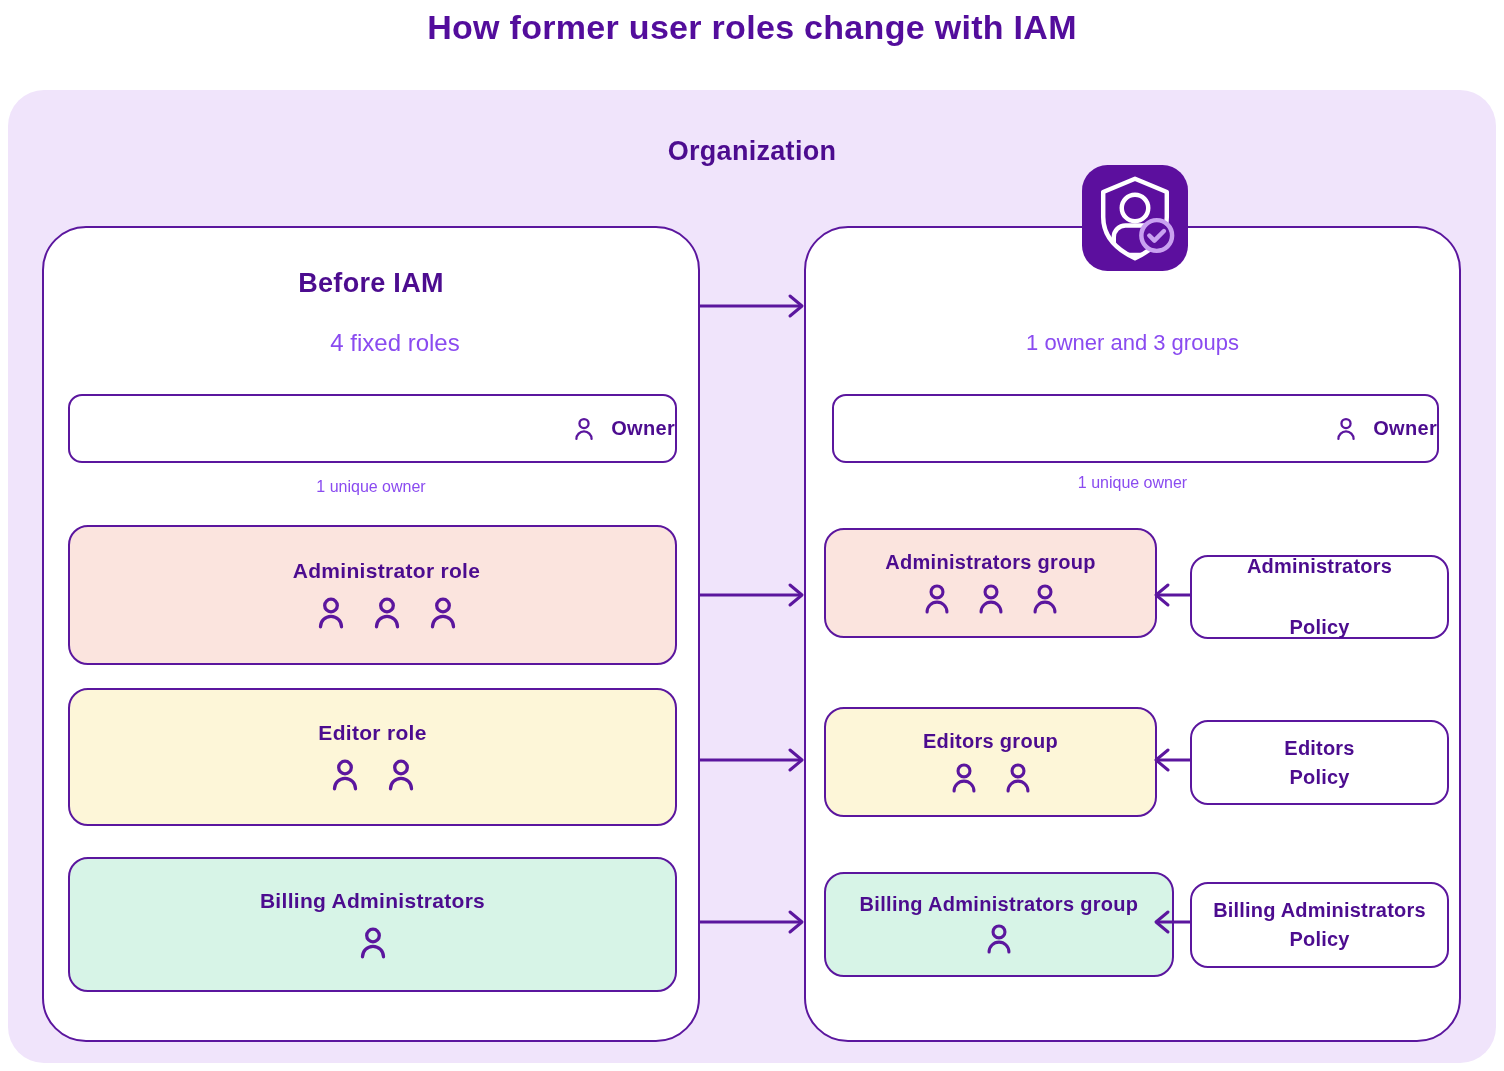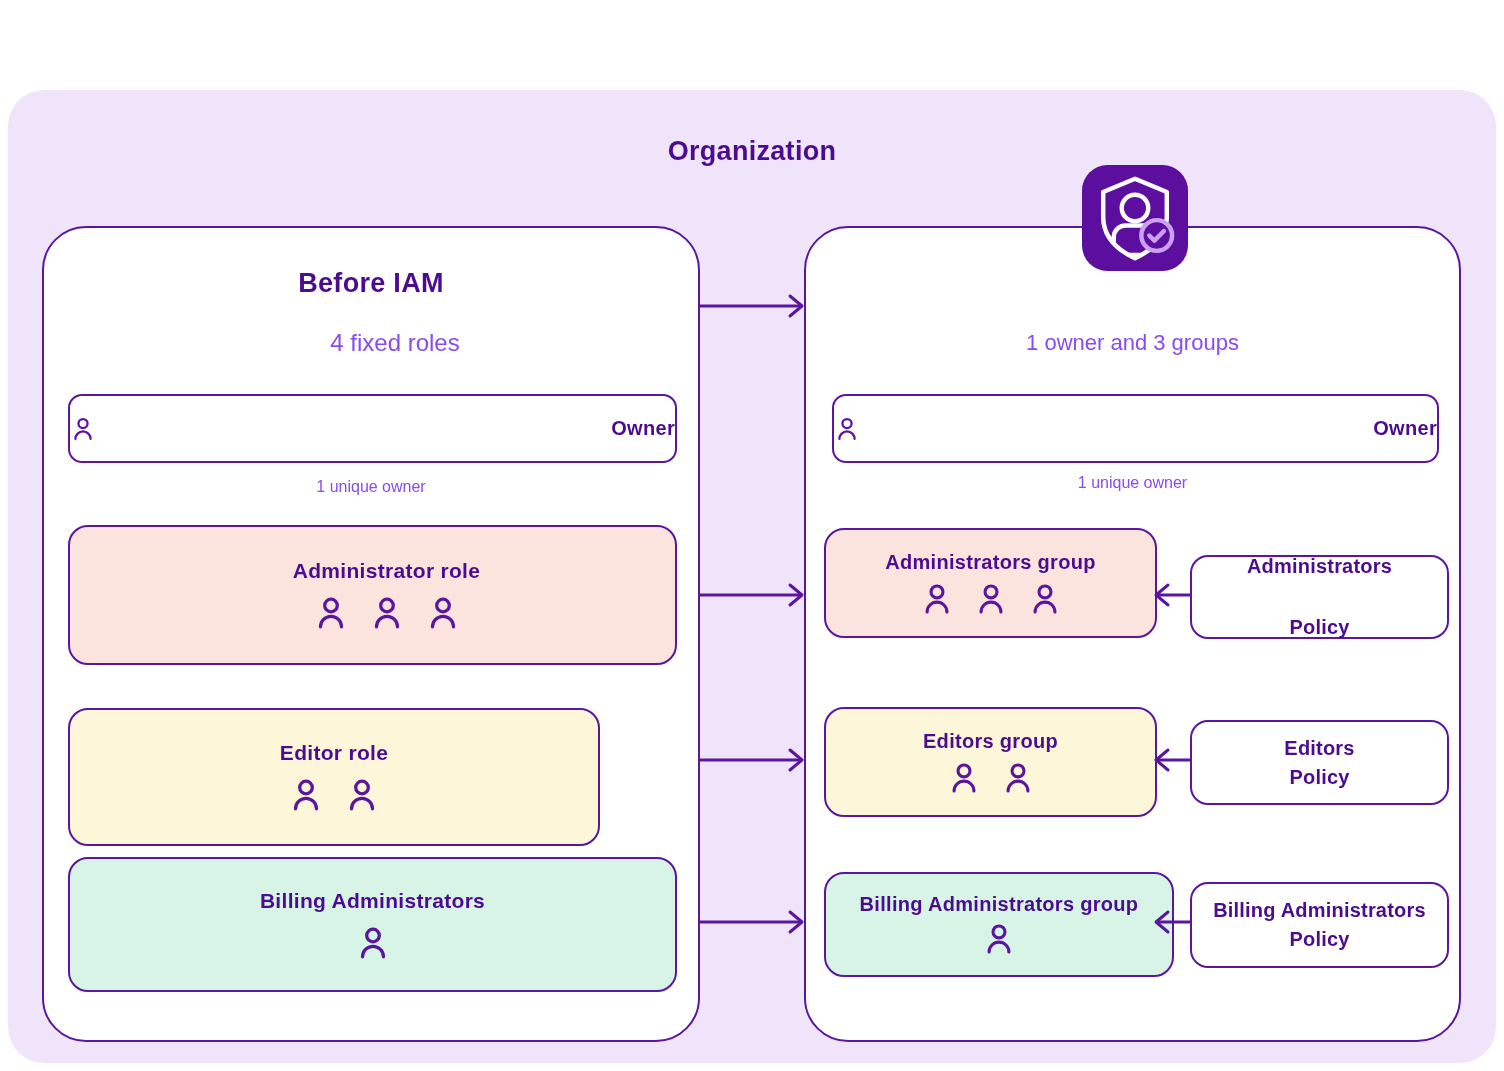--- a/index.html
+++ b/index.html
@@ -34,21 +34,21 @@
   .panel-title{position:absolute;left:0;width:100%;text-align:center;
     font-size:27px;font-weight:bold;color:var(--heading);line-height:34px;letter-spacing:.3px;}
   .panel-subtitle{position:absolute;left:0;width:100%;text-align:center;
     font-size:24px;color:var(--violet);line-height:30px;}
   .panel-left .panel-title{top:38px;}
   .panel-left .panel-subtitle{top:100px;margin-left:24px;}
   .panel-right .panel-title{top:64px;}
   .panel-right .panel-subtitle{top:102px;font-size:22px;line-height:26px;}
 
   .owner-box{position:absolute;background:#fff;border:2px solid var(--border);
-    border-radius:14px;display:flex;align-items:center;justify-content:space-between;gap:14px;}
+    border-radius:14px;display:flex;align-items:center;justify-content:flex-end;gap:14px;}
   .owner-label{font-size:20px;font-weight:bold;color:var(--heading);letter-spacing:.3px;}
   .owner-note{position:absolute;left:0;width:100%;text-align:center;
     font-size:16px;color:var(--violet);}
 
   .role-box,.group-box{position:absolute;border:2px solid var(--border);border-radius:20px;
     display:flex;flex-direction:column;align-items:center;justify-content:center;gap:12px;}
   .box-title{font-size:21px;font-weight:bold;color:var(--heading);letter-spacing:.3px;text-align:center;}
   .group-box .box-title{font-size:20px;}
   .members{display:flex;gap:20px;align-items:flex-end;}
 
@@ -63,20 +63,21 @@
   .iam-badge{position:absolute;left:276px;top:-63px;width:106px;height:106px;z-index:3;}
 
   .connector{position:absolute;z-index:2;}
   svg{display:block;}
 </style>
 </head>
 <body>
 
 <div class="stage">
 
+  <div class="main-title">How former user roles change with IAM</div>
 
   <div class="org"></div>
   <div class="org-label">Organization</div>
 
   <div class="panel panel-left">
     <div class="panel-title">Before IAM</div>
     <div class="panel-subtitle">4 fixed roles</div>
 
     <div class="owner-box" style="left:24px;top:166px;width:609px;height:69px;">
       <span>
@@ -106,21 +107,21 @@
           </span>
         <span>
             <svg width="36" height="36" viewBox="0 0 24 24" fill="none" stroke="#5b169e" stroke-width="2.2" stroke-linecap="round">
               <circle cx="12" cy="7" r="4.2"></circle>
               <path d="M5 21.2 a7 7 0 0 1 14 0"></path>
             </svg>
           </span>
       </div>
     </div>
 
-    <div class="role-box fill-yellow" style="left:24px;top:480px;width:532px;height:138px;">
+    <div class="role-box fill-yellow" style="left:24px;top:460px;width:609px;height:138px;">
       <div class="box-title">Editor role</div>
       <div class="members">
         <span>
             <svg width="36" height="36" viewBox="0 0 24 24" fill="none" stroke="#5b169e" stroke-width="2.2" stroke-linecap="round">
               <circle cx="12" cy="7" r="4.2"></circle>
               <path d="M5 21.2 a7 7 0 0 1 14 0"></path>
             </svg>
           </span>
         <span>
             <svg width="36" height="36" viewBox="0 0 24 24" fill="none" stroke="#5b169e" stroke-width="2.2" stroke-linecap="round">

